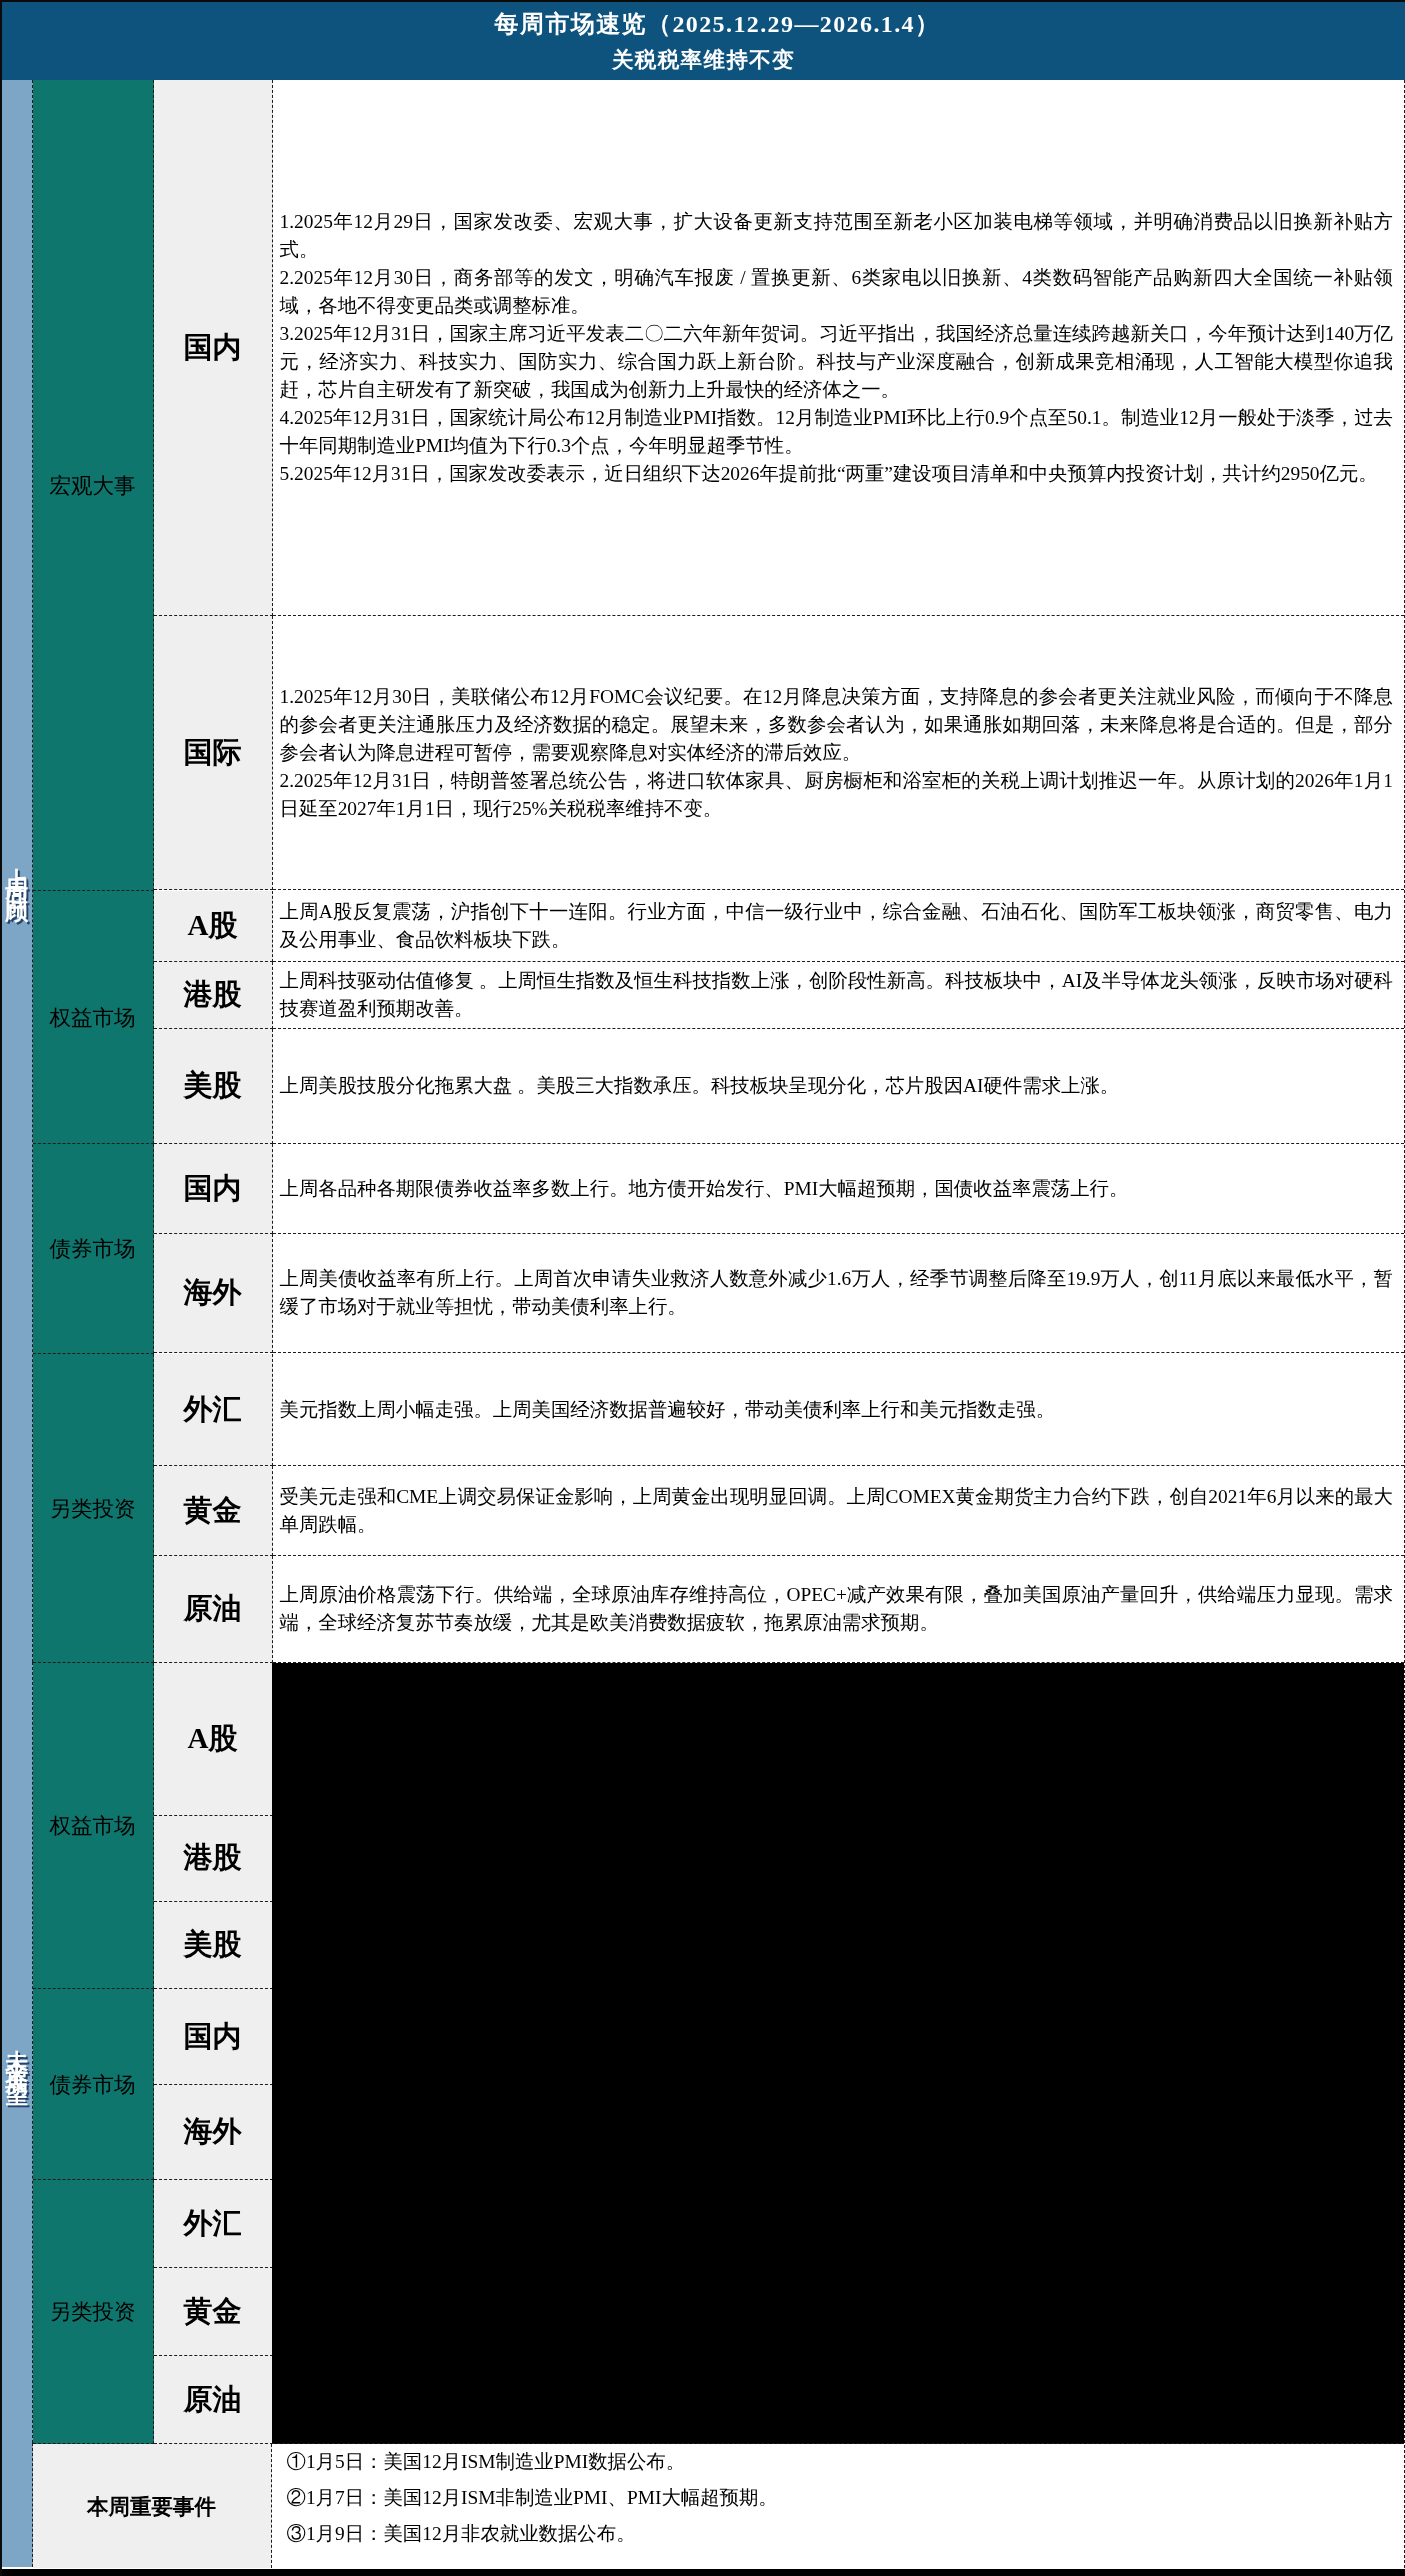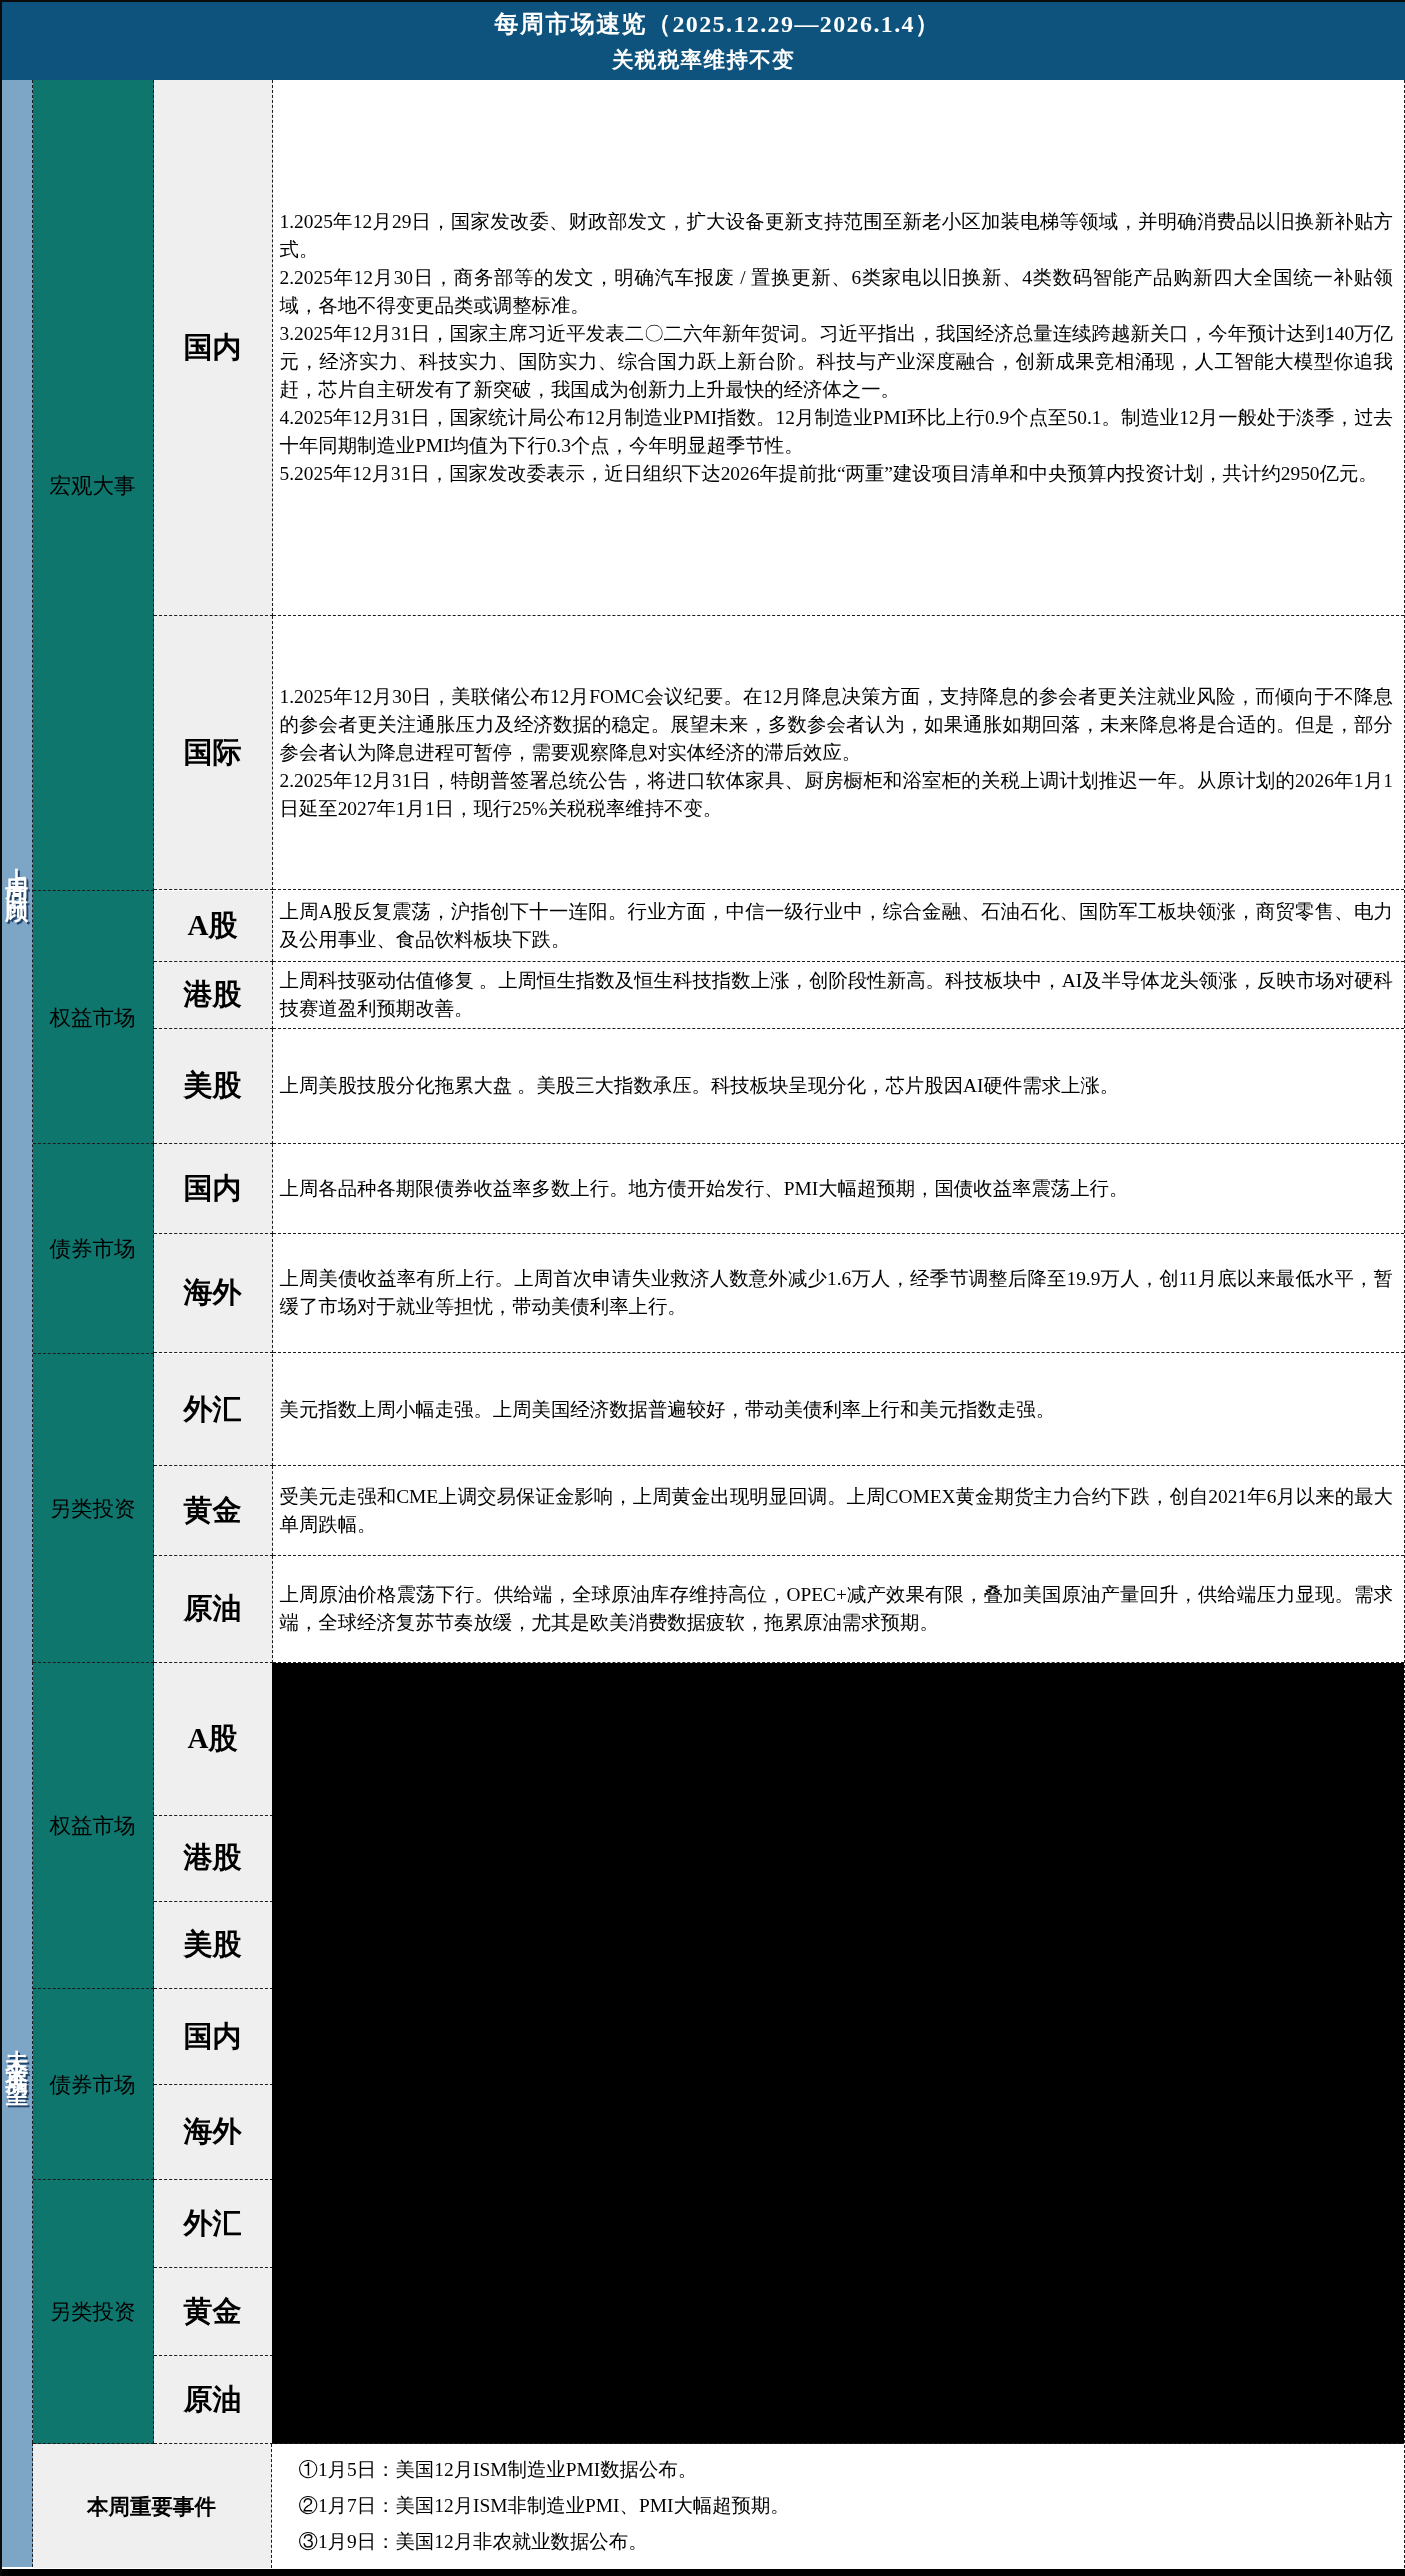--- a/index.html
+++ b/index.html
@@ -73,22 +73,22 @@
   
   .events-row{display:flex;box-sizing:border-box;height:124px;}
   .events-label{
     box-sizing:border-box;width:239px;flex:0 0 239px;
     background:#efefef;border-right:1.4px dashed #1b1b1b;
     display:flex;justify-content:center;align-items:center;
     font-size:21.5px;font-weight:bold;
   }
   .events-content{
     flex:1;background:#fff;
-    display:flex;flex-direction:column;justify-content:center;
-    padding-left:27px;font-size:19.4px;line-height:36px;
+    display:flex;flex-direction:column;justify-content:flex-start;
+    padding-left:15px;font-size:19.4px;line-height:36px;
   }
   .events-content p{margin:0;}
   .bottombar{position:absolute;left:0;bottom:0;width:1405px;height:7px;background:#000;}
 </style>
 </head>
 <body>
 
 <div class="page">
 
   <div class="header">
@@ -109,21 +109,21 @@
     </div>
 
     <div class="grid">
 
       <div class="group" style="height:811px">
         <div class="lbl1">宏观大事</div>
         <div class="subrows">
           <div class="subrow" style="height:536px">
             <div class="lbl2">国内</div>
             <div class="content">
-              <p>1.2025年12月29日，国家发改委、财政部发文，扩大设备更新支持范围至新老小区加装电梯等领域，并明确消费品以旧换新补贴方式。</p>
+              <p>1.2025年12月29日，国家发改委、宏观大事，扩大设备更新支持范围至新老小区加装电梯等领域，并明确消费品以旧换新补贴方式。</p>
               <p>2.2025年12月30日，商务部等的发文，明确汽车报废 / 置换更新、6类家电以旧换新、4类数码智能产品购新四大全国统一补贴领域，各地不得变更品类或调整标准。</p>
               <p>3.2025年12月31日，国家主席习近平发表二〇二六年新年贺词。习近平指出，我国经济总量连续跨越新关口，今年预计达到140万亿元，经济实力、科技实力、国防实力、综合国力跃上新台阶。科技与产业深度融合，创新成果竞相涌现，人工智能大模型你追我赶，芯片自主研发有了新突破，我国成为创新力上升最快的经济体之一。</p>
               <p>4.2025年12月31日，国家统计局公布12月制造业PMI指数。12月制造业PMI环比上行0.9个点至50.1。制造业12月一般处于淡季，过去十年同期制造业PMI均值为下行0.3个点，今年明显超季节性。</p>
               <p>5.2025年12月31日，国家发改委表示，近日组织下达2026年提前批“两重”建设项目清单和中央预算内投资计划，共计约2950亿元。</p>
             </div>
           </div>
           <div class="subrow" style="height:274px">
             <div class="lbl2">国际</div>
             <div class="content">
               <p>1.2025年12月30日，美联储公布12月FOMC会议纪要。在12月降息决策方面，支持降息的参会者更关注就业风险，而倾向于不降息的参会者更关注通胀压力及经济数据的稳定。展望未来，多数参会者认为，如果通胀如期回落，未来降息将是合适的。但是，部分参会者认为降息进程可暂停，需要观察降息对实体经济的滞后效应。</p>

